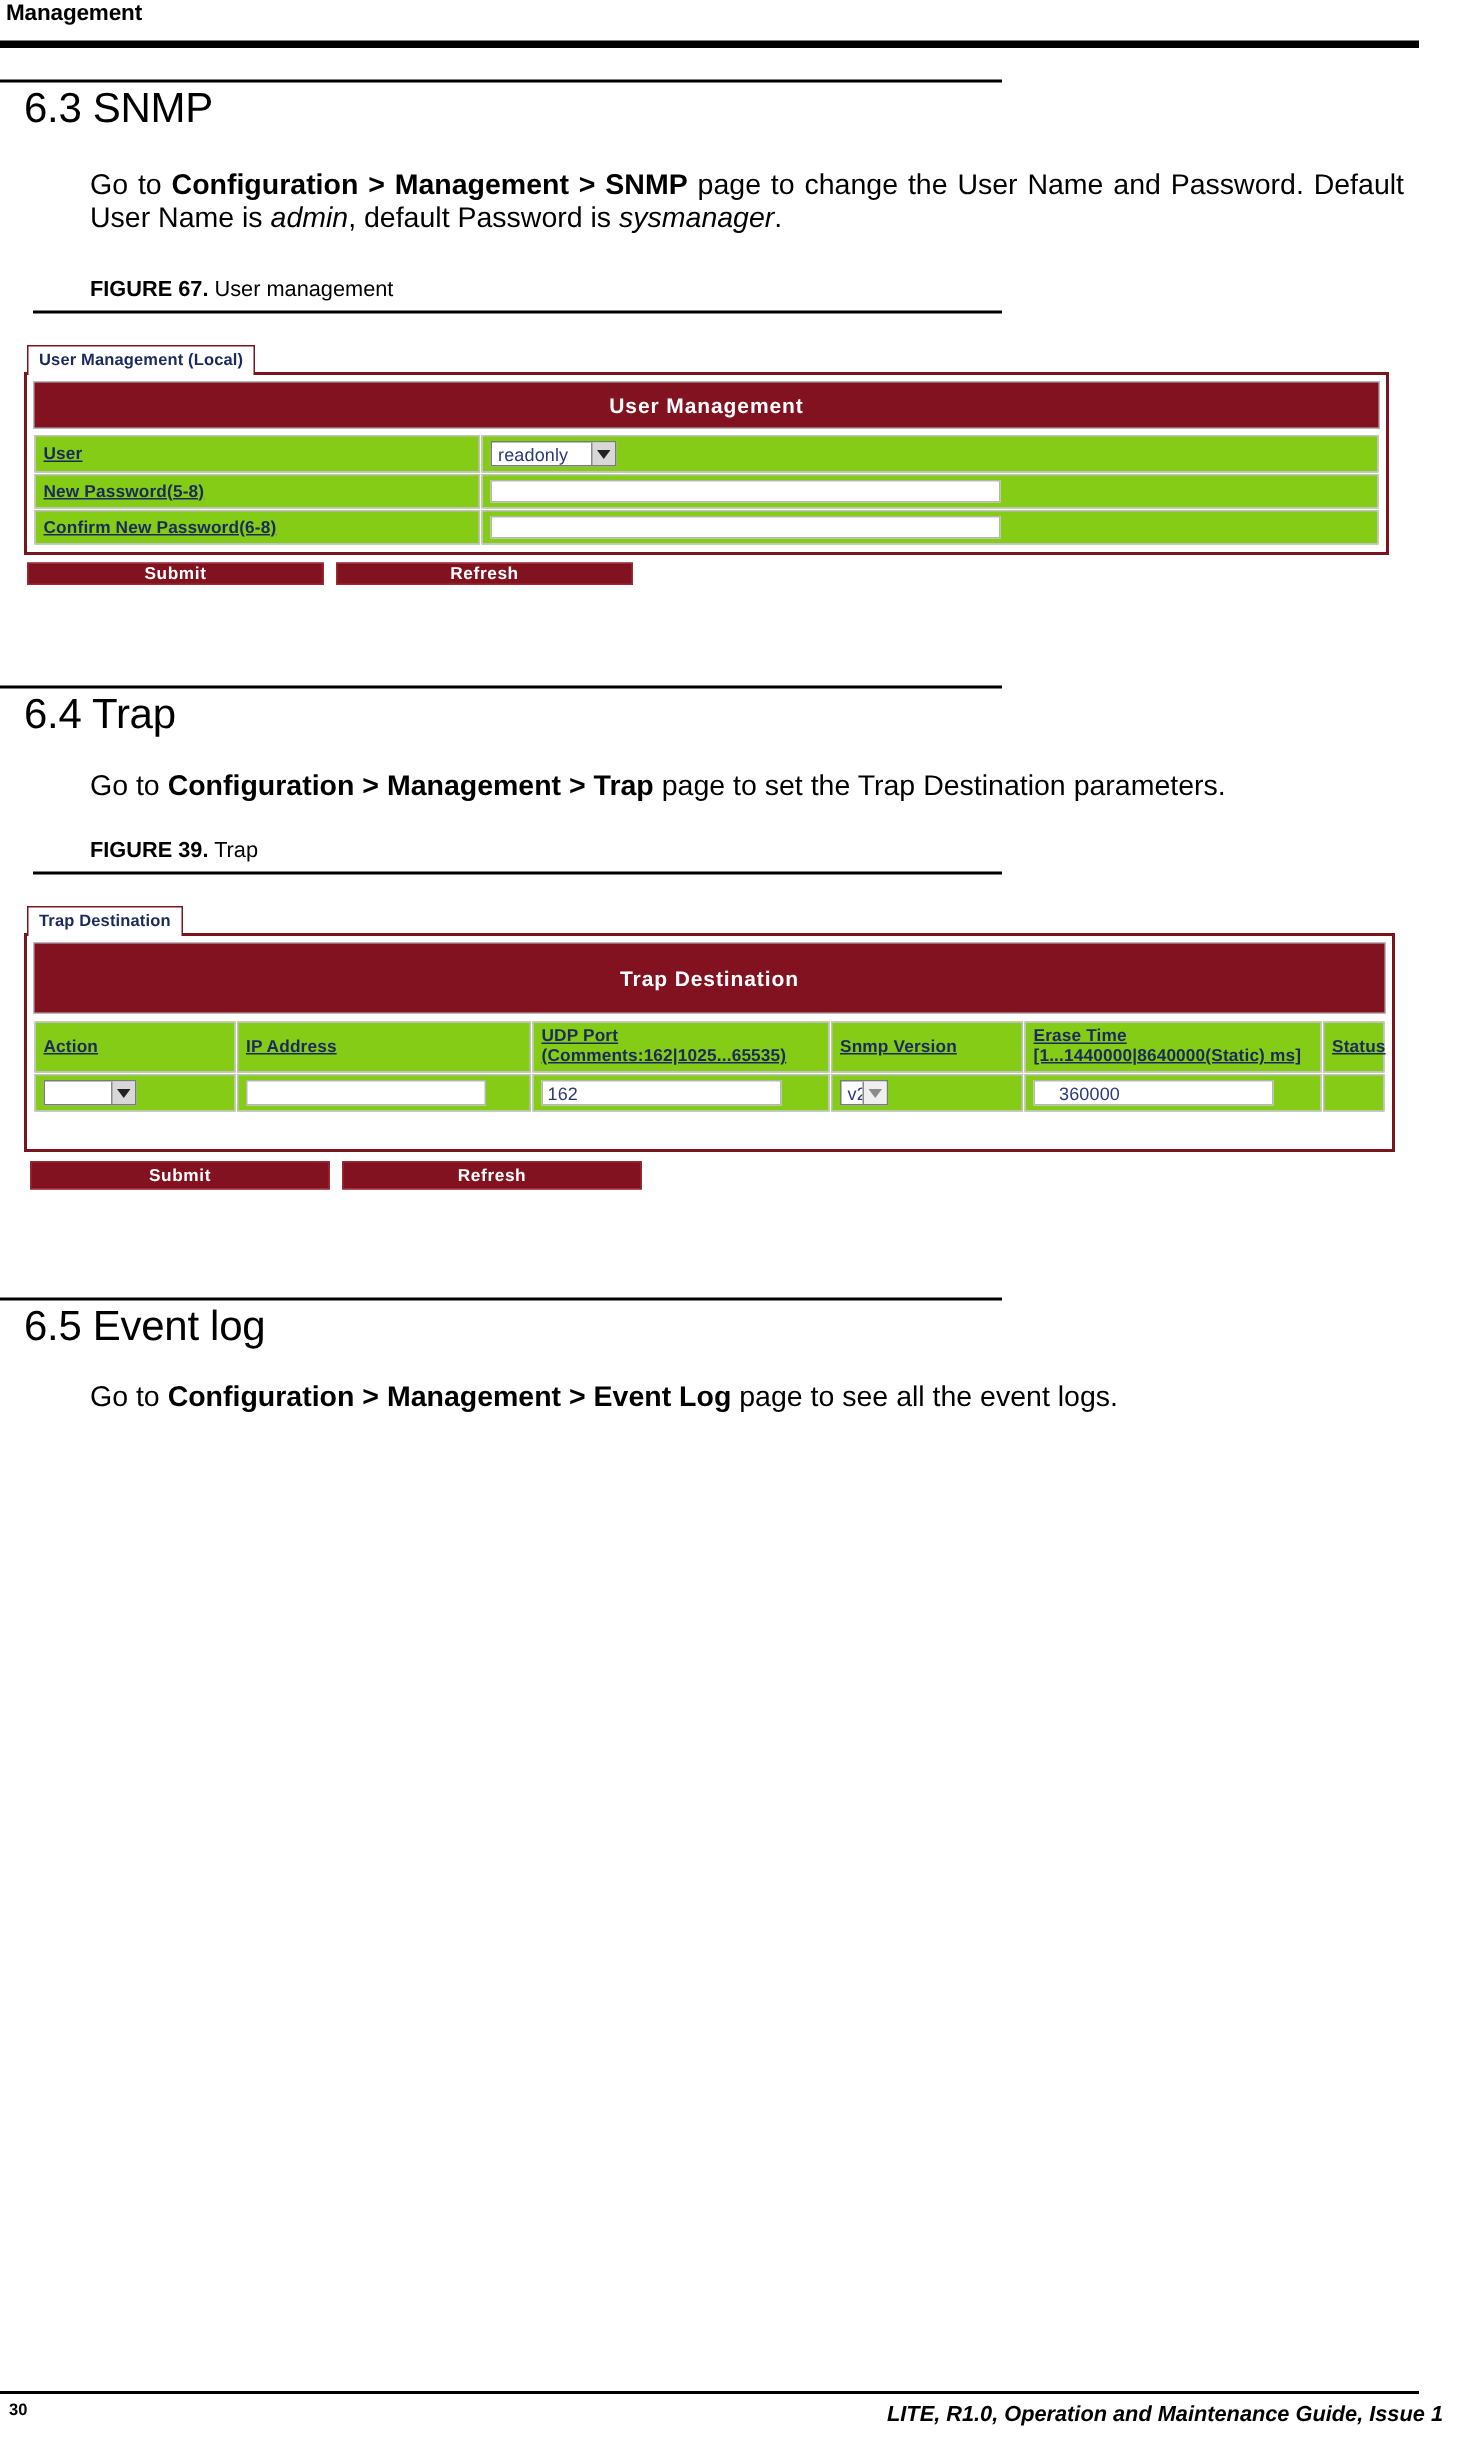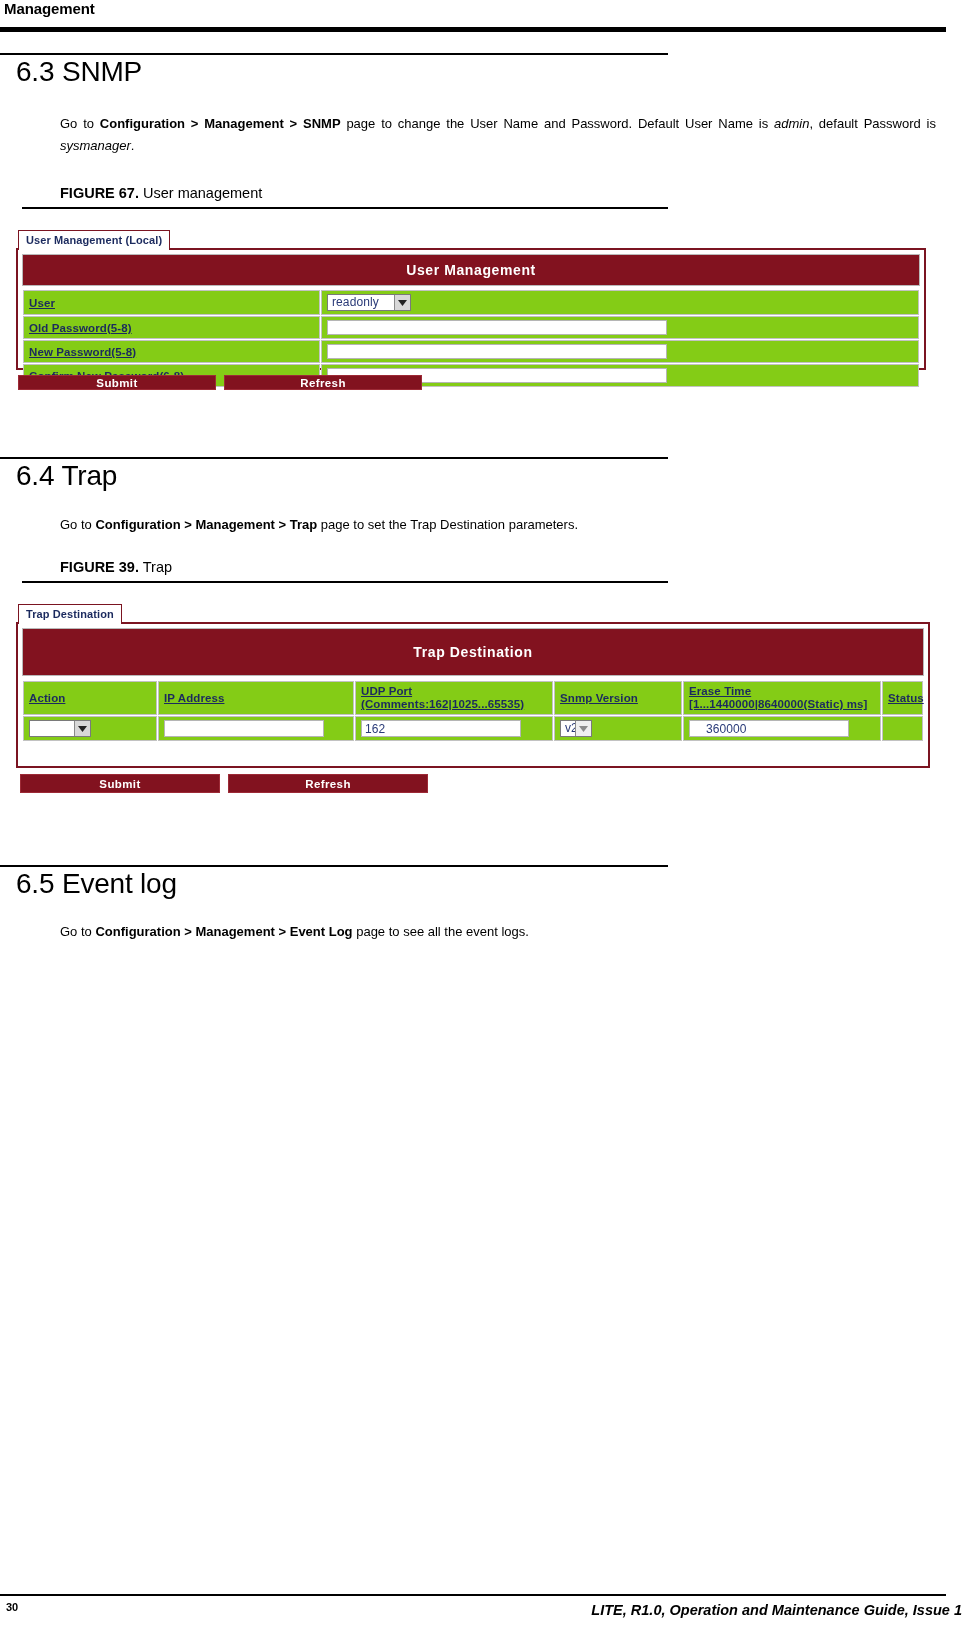--- a/index.html
+++ b/index.html
@@ -62,21 +62,21 @@
     font-weight: normal;
     letter-spacing: -0.2px;
     white-space: nowrap;
     margin-left: 16px;
   }
 
   
   .para {
     position: absolute;
     left: 60px;
-    font-size: 13px;
+    font-size: 19px;
     line-height: 22px;
     color: #000;
   }
   .para.justify {
     text-align: justify;
   }
   .para b { font-weight: bold; }
   .para i { font-style: italic; }
 
   
@@ -166,20 +166,21 @@
     font-size: 12px;
     font-weight: normal;
     color: #2a3a78;
     padding: 0 3px;
     box-sizing: border-box;
     vertical-align: middle;
   }
 
   .selbox {
     display: inline-flex;
+    align-items: center;
     border: 1.5px solid #7a7a7a;
     background: #ffffff;
     height: 17px;
     box-sizing: border-box;
     vertical-align: middle;
     font-size: 12px;
     font-weight: normal;
     color: #2a3a78;
   }
   .selbox .selval {
@@ -282,26 +283,20 @@
             <span class="selval">readonly</span>
             <span class="arrow">
               <svg width="9" height="6" viewBox="0 0 9 6">
                     <polygon points="0,0 9,0 4.5,6" fill="#222"></polygon>
                   </svg>
             </span>
           </span>
         </td>
       </tr>
       <tr>
-        <td>Old Password(5-8)</td>
-        <td>
-          <span class="txtbox" style="width:340px;"></span>
-        </td>
-      </tr>
-      <tr>
         <td>New Password(5-8)</td>
         <td>
           <span class="txtbox" style="width:340px;"></span>
         </td>
       </tr>
       <tr>
         <td>Confirm New Password(6-8)</td>
         <td>
           <span class="txtbox" style="width:340px;"></span>
         </td>

